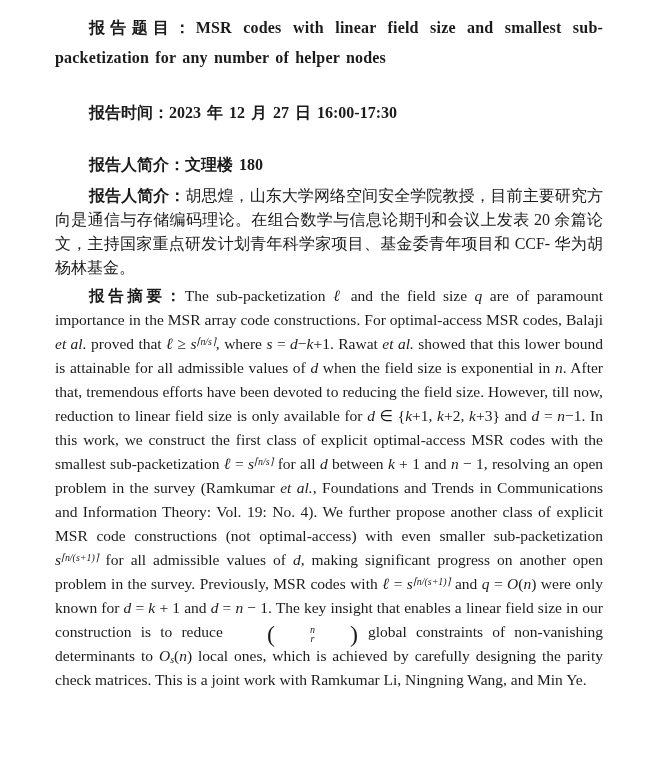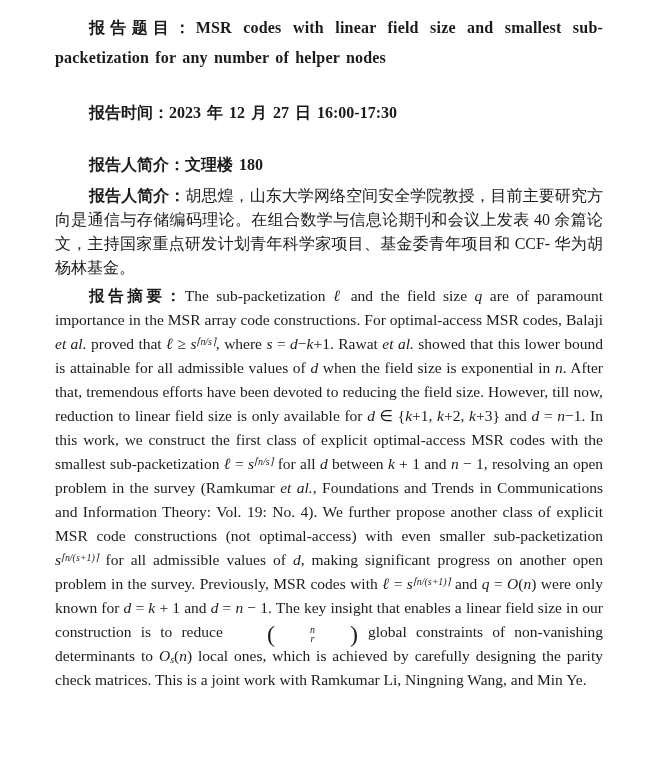--- a/index.html
+++ b/index.html
@@ -84,21 +84,21 @@
 
 <div class="page">
 
   <p class="title indent"><span class="label">报告题目：</span><span>MSR codes with linear field size and smallest sub-packetization for any number of helper nodes</span></p>
 
   <p class="meta indent"><span class="label">报告时间：</span><span>2023 年 12 月 27 日 16:00-17:30</span></p>
 
   <p class="meta indent"><span class="label">报告人简介：</span><span>文理楼 180</span></p>
 
 
-  <p class="bio indent"><span class="label">报告人简介：</span><span>胡思煌，山东大学网络空间安全学院教授，目前主要研究方向是通信与存储编码理论。在组合数学与信息论期刊和会议上发表 40 余篇论文，主持国家重点研发计划青年科学家项目、基金委青年项目和 CCF- 华为胡杨林基金。</span></p>
+  <p class="bio indent"><span class="label">报告人简介：</span><span>胡思煌，山东大学网络空间安全学院教授，目前主要研究方向是通信与存储编码理论。在组合数学与信息论期刊和会议上发表 20 余篇论文，主持国家重点研发计划青年科学家项目、基金委青年项目和 CCF- 华为胡杨林基金。</span></p>
 
   <p class="abstract indent"><span class="label">报告摘要：</span><span><span>The sub-packetization </span><span class="it">ℓ</span><span> and the field size </span><span class="it">q</span><span> are of paramount importance in the MSR array code constructions. For optimal-access MSR codes, Balaji </span><span class="it">et al.</span><span> proved that </span><span class="it">ℓ</span><span> ≥ </span><span class="it">s</span><sup class="it">⌈n/s⌉</sup><span>, where </span><span class="it">s</span><span> = </span><span class="it">d</span><span>−</span><span class="it">k</span><span>+1. Rawat </span><span class="it">et al.</span><span> showed that this lower bound is attainable for all admissible values of </span><span class="it">d</span><span> when the field size is exponential in </span><span class="it">n</span><span>. After that, tremendous efforts have been devoted to reducing the field size. However, till now, reduction to linear field size is only available for </span><span class="it">d</span><span> ∈ {</span><span class="it">k</span><span>+1, </span><span class="it">k</span><span>+2, </span><span class="it">k</span><span>+3} and </span><span class="it">d</span><span> = </span><span class="it">n</span><span>−1. In this work, we construct the first class of explicit optimal-access MSR codes with the smallest sub-packetization </span><span class="it">ℓ</span><span> = </span><span class="it">s</span><sup class="it">⌈n/s⌉</sup><span> for all </span><span class="it">d</span><span> between </span><span class="it">k</span><span> + 1 and </span><span class="it">n</span><span> − 1, resolving an open problem in the survey (Ramkumar </span><span class="it">et al.</span><span>, Foundations and Trends in Communications and Information Theory: Vol. 19: No. 4). We further propose another class of explicit MSR code constructions (not optimal-access) with even smaller sub-packetization </span><span class="it">s</span><sup class="it">⌈n/(s+1)⌉</sup><span> for all admissible values of </span><span class="it">d</span><span>, making significant progress on another open problem in the survey. Previously, MSR codes with </span><span class="it">ℓ</span><span> = </span><span class="it">s</span><sup class="it">⌈n/(s+1)⌉</sup><span> and </span><span class="it">q</span><span> = </span><span class="it">O</span><span>(</span><span class="it">n</span><span>) were only known for </span><span class="it">d</span><span> = </span><span class="it">k</span><span> + 1 and </span><span class="it">d</span><span> = </span><span class="it">n</span><span> − 1. The key insight that enables a linear field size in our construction is to reduce </span><span class="binom">
           <span class="bp">(</span>
           <span class="bc">
             <span>n</span>
             <span>r</span>
           </span>
           <span class="bp">)</span>
         </span><span> global constraints of non-vanishing determinants to </span><span class="it">O</span><sub class="it">s</sub><span>(</span><span class="it">n</span><span>) local ones, which is achieved by carefully designing the parity check matrices. This is a joint work with Ramkumar Li, Ningning Wang, and Min Ye.</span></span></p>
 

